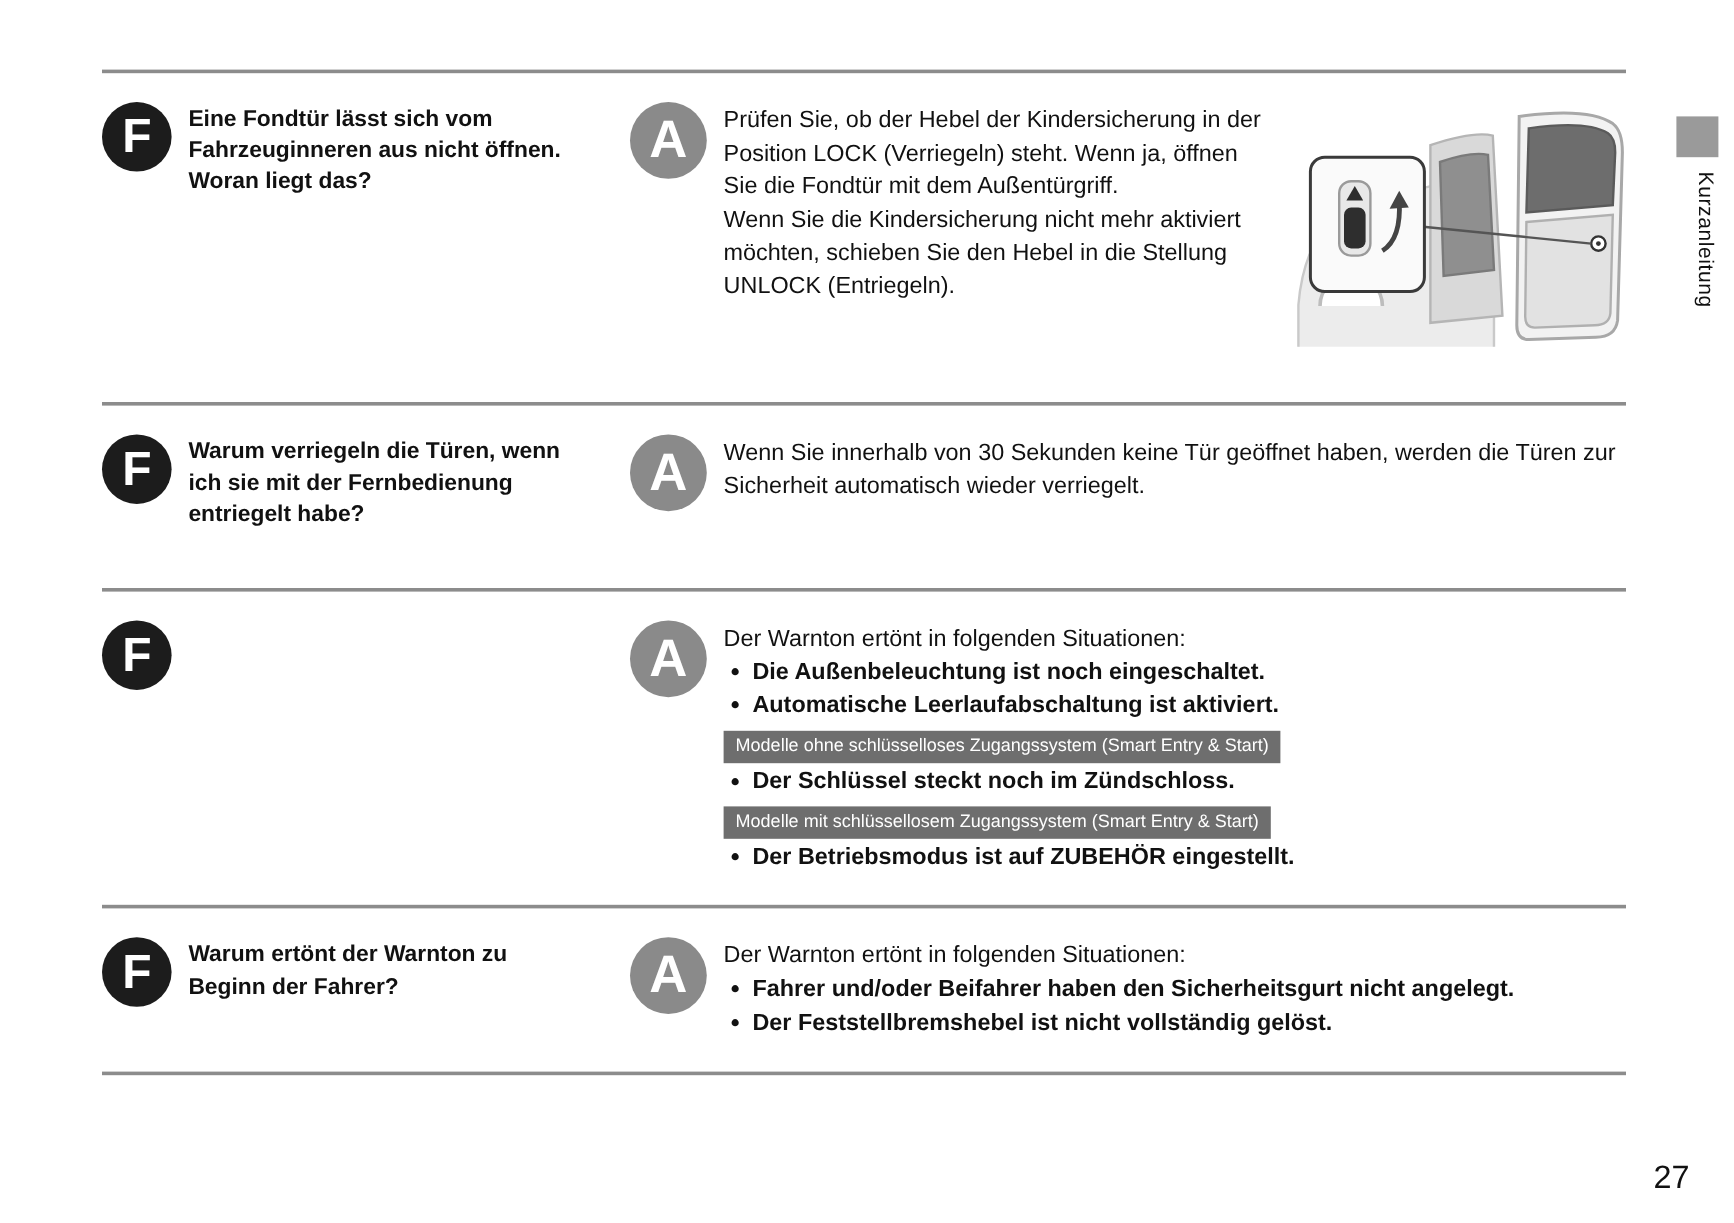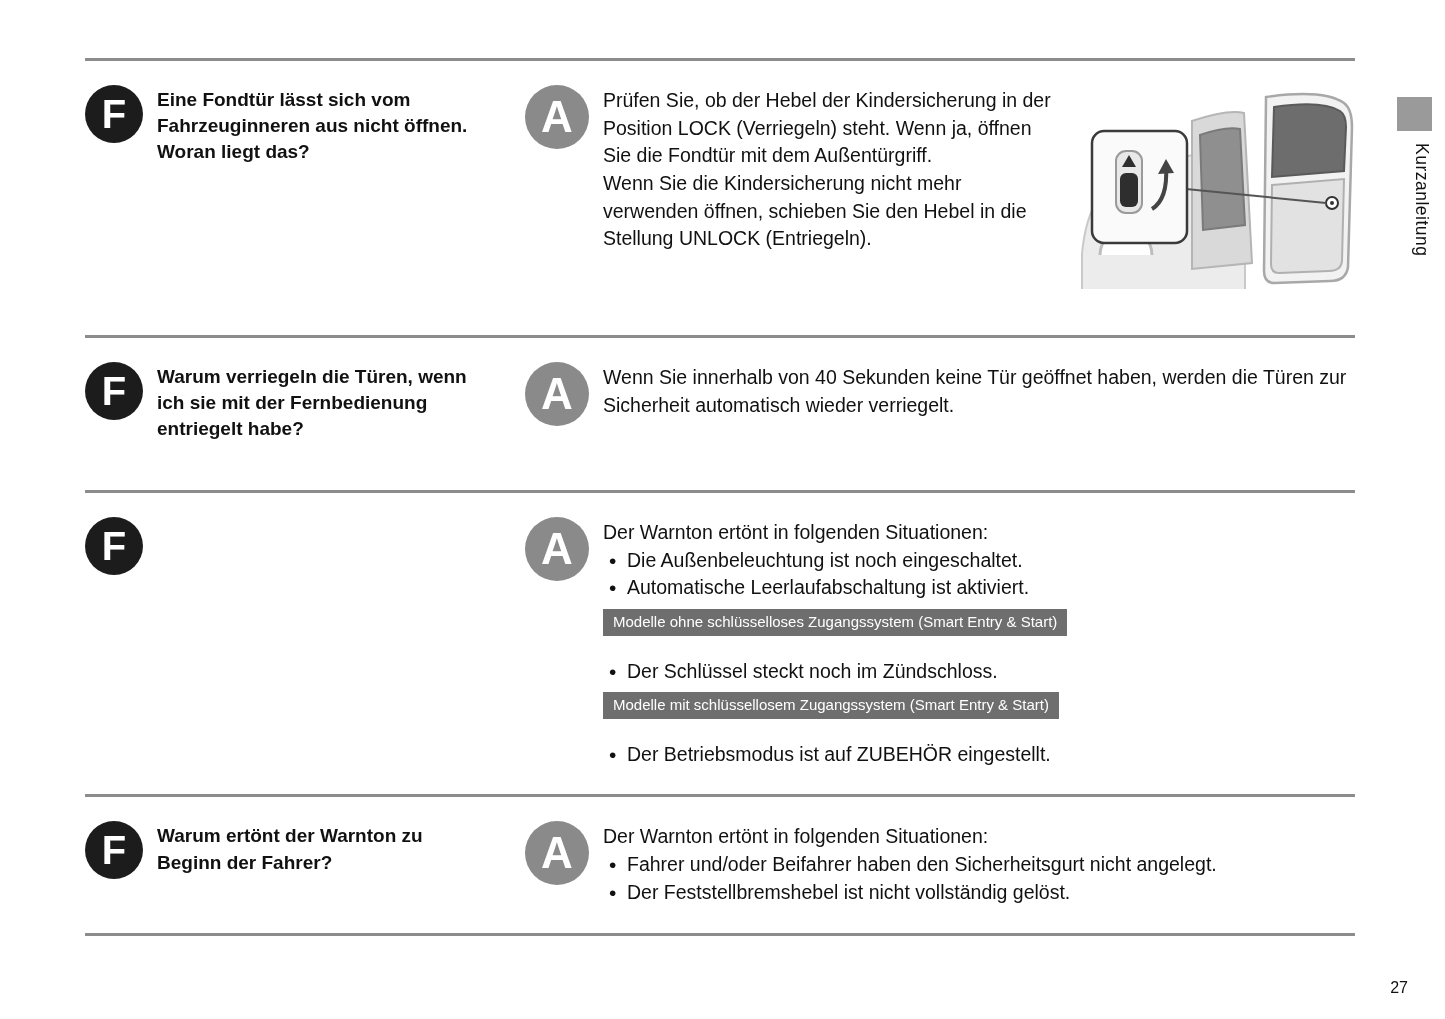--- a/index.html
+++ b/index.html
@@ -63,33 +63,34 @@
   .a-body{
     font-size:19.5px;line-height:1.42;
     padding-top:2px;
   }
   .a-body p{margin:0;}
   .narrow{max-width:452px;}
   .bullets{list-style:none;}
   .bullets li{
     position:relative;
     padding-left:24px;
+    font-weight:bold;
   }
   .bullets li::before{
     content:"\2022";
     position:absolute;left:6px;top:-1px;
     font-size:21px;
   }
   .model-label{
     display:inline-block;
     background:var(--label-bar-bg);
     color:#fff;
     font-size:15px;line-height:1.3;
     padding:3px 10px 4px;
-    margin:7px 0 22px;
+    margin:7px 0 2px;
   }
   
   .sec1{padding:24px 0 30px;min-height:277px;}
   .sec2{padding:24px 0 26px;min-height:155px;}
   .sec3{padding:24px 0 26px;min-height:252px;}
   .sec4{padding:24px 0 26px;min-height:126px;}
   
   .illustration{
     width:275px;flex-shrink:0;
     margin-left:12px;margin-top:4px;
@@ -107,42 +108,42 @@
     width:35px;
     writing-mode:vertical-rl;
     font-size:17.5px;
     color:#111;
     letter-spacing:.5px;
     text-align:left;
   }
   .page-number{
     position:absolute;
     right:37px;bottom:22px;
-    font-size:16px;
+    font-size:27px;
   }
 </style>
 </head>
 <body>
 
 <div class="page">
 
   <section class="qa-row sec1">
     <div class="q-col">
       <div class="circle q-circle">
         <span>F</span>
       </div>
       <h3 class="q-text">Eine Fondtür lässt sich vom Fahrzeuginneren aus nicht öffnen. Woran liegt das?</h3>
     </div>
     <div class="a-col">
       <div class="circle a-circle">
         <span>A</span>
       </div>
       <div class="a-body narrow">
         <p>Prüfen Sie, ob der Hebel der Kindersicherung in der Position LOCK (Verriegeln) steht. Wenn ja, öffnen Sie die Fondtür mit dem Außentürgriff.</p>
-        <p>Wenn Sie die Kindersicherung nicht mehr verwenden öffnen, schieben Sie den Hebel in die Stellung UNLOCK (Entriegeln).</p>
+        <p>Wenn Sie die Kindersicherung nicht mehr aktiviert möchten, schieben Sie den Hebel in die Stellung UNLOCK (Entriegeln).</p>
       </div>
     </div>
     <figure class="illustration">
       <svg viewBox="0 0 275 200" width="275" height="200" aria-hidden="true">
 
         <path d="M2 165 q6 -70 55 -86 l60 -14 q20 -4 38 2 l10 4 l0 160 l-163 0 z" fill="#ececec" stroke="#c9c9c9" stroke-width="2"></path>
         <path d="M20 166 a26 26 0 0 1 52 0" fill="#ffffff" stroke="#bdbdbd" stroke-width="3"></path>
 
         <path d="M112 32 q36 -12 52 -8 l8 150 l-60 6 z" fill="#d9d9d9" stroke="#b5b5b5" stroke-width="2"></path>
         <path d="M120 46 q26 -9 40 -6 l5 96 l-42 5 z" fill="#8f8f8f" stroke="#7a7a7a" stroke-width="2"></path>
@@ -177,21 +178,21 @@
       <div class="circle q-circle">
         <span>F</span>
       </div>
       <h3 class="q-text">Warum verriegeln die Türen, wenn ich sie mit der Fernbedienung entriegelt habe?</h3>
     </div>
     <div class="a-col">
       <div class="circle a-circle">
         <span>A</span>
       </div>
       <div class="a-body">
-        <p>Wenn Sie innerhalb von 40 Sekunden keine Tür geöffnet haben, werden die Türen zur Sicherheit automatisch wieder verriegelt.</p>
+        <p>Wenn Sie innerhalb von 30 Sekunden keine Tür geöffnet haben, werden die Türen zur Sicherheit automatisch wieder verriegelt.</p>
       </div>
     </div>
   </section>
 
   <section class="qa-row sec3">
     <div class="q-col">
       <div class="circle q-circle">
         <span>F</span>
       </div>
     </div>

